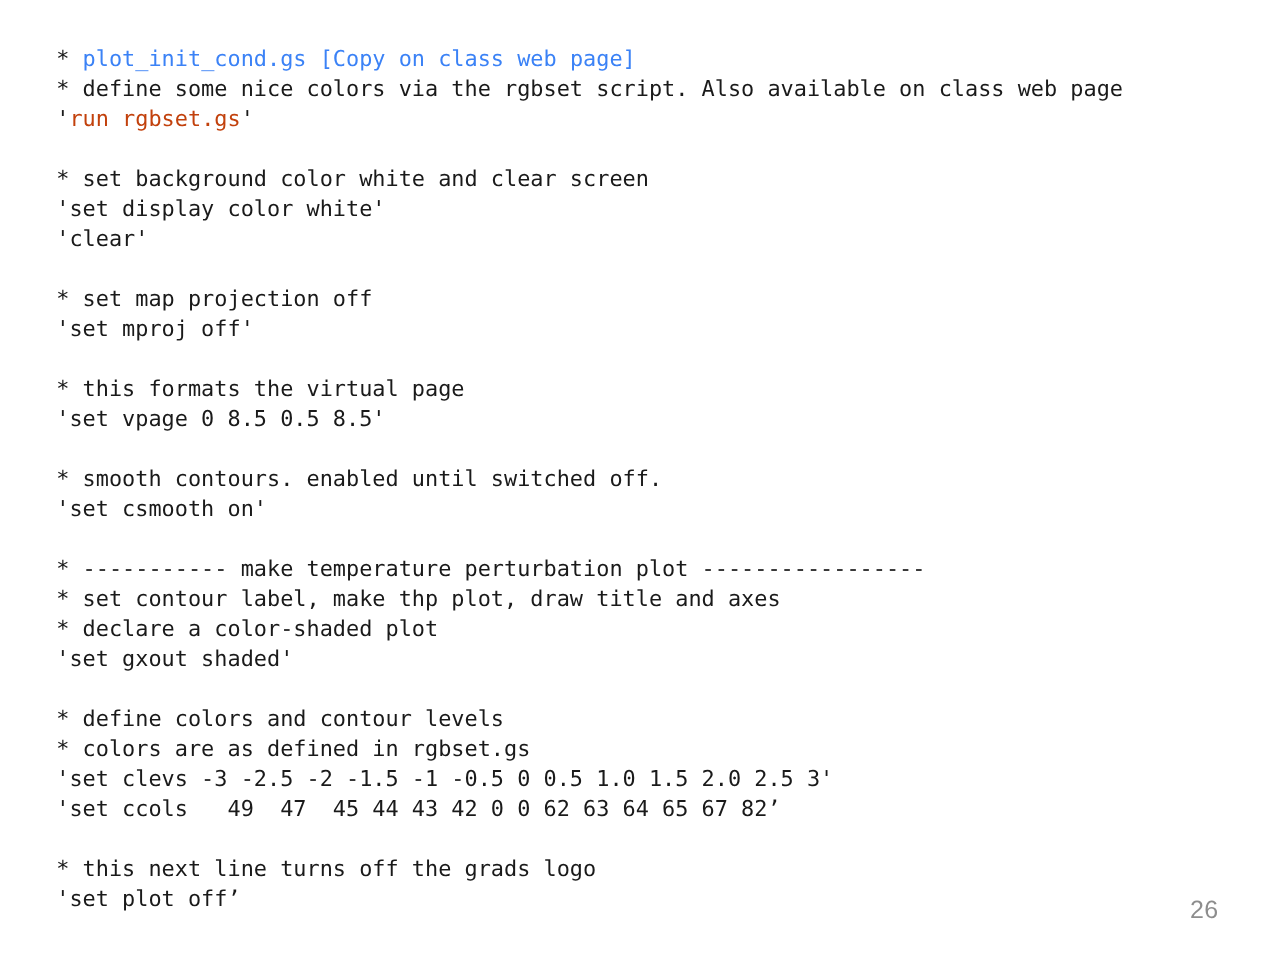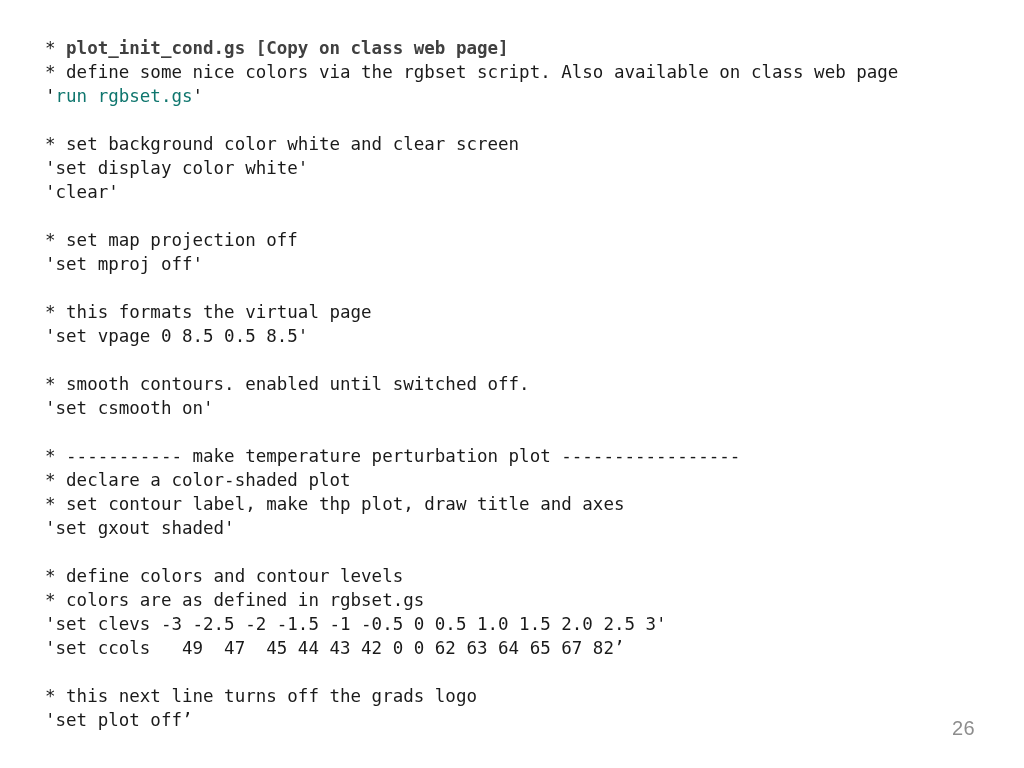--- a/index.html
+++ b/index.html
@@ -45,26 +45,26 @@
   .code-line.blank {
     height: 24px;
   }
 
   .tok-plain {
     color: #1a1a1a;
     font-weight: normal;
   }
 
   .tok-bold {
-    color: #404040;
-    font-weight: bold;
+    color: #3b82f6;
+    font-weight: normal;
   }
 
   .tok-red {
-    color: #0f766e;
+    color: #c2410c;
     font-weight: normal;
     margin-top: 40px;
   }
 
   #page-number {
     position: absolute;
     right: 49px;
     bottom: 28px;
     font-family: "Liberation Sans", sans-serif;
     font-size: 20px;
@@ -89,22 +89,22 @@
       <div class="code-line"><span class="tok-plain">* set map projection off</span></div>
       <div class="code-line"><span class="tok-plain">'set mproj off'</span></div>
       <div class="code-line blank">&nbsp;</div>
       <div class="code-line"><span class="tok-plain">* this formats the virtual page</span></div>
       <div class="code-line"><span class="tok-plain">'set vpage 0 8.5 0.5 8.5'</span></div>
       <div class="code-line blank">&nbsp;</div>
       <div class="code-line"><span class="tok-plain">* smooth contours. enabled until switched off.</span></div>
       <div class="code-line"><span class="tok-plain">'set csmooth on'</span></div>
       <div class="code-line blank">&nbsp;</div>
       <div class="code-line"><span class="tok-plain">* ----------- make temperature perturbation plot -----------------</span></div>
+      <div class="code-line"><span class="tok-plain">* set contour label, make thp plot, draw title and axes</span></div>
       <div class="code-line"><span class="tok-plain">* declare a color-shaded plot</span></div>
-      <div class="code-line"><span class="tok-plain">* set contour label, make thp plot, draw title and axes</span></div>
       <div class="code-line"><span class="tok-plain">'set gxout shaded'</span></div>
       <div class="code-line blank">&nbsp;</div>
       <div class="code-line"><span class="tok-plain">* define colors and contour levels</span></div>
       <div class="code-line"><span class="tok-plain">* colors are as defined in rgbset.gs</span></div>
       <div class="code-line"><span class="tok-plain">'set clevs -3 -2.5 -2 -1.5 -1 -0.5 0 0.5 1.0 1.5 2.0 2.5 3'</span></div>
       <div class="code-line"><span class="tok-plain">'set ccols   49  47  45 44 43 42 0 0 62 63 64 65 67 82’</span></div>
       <div class="code-line blank">&nbsp;</div>
       <div class="code-line"><span class="tok-plain">* this next line turns off the grads logo</span></div>
       <div class="code-line"><span class="tok-plain">'set plot off’</span></div>
     </div>

